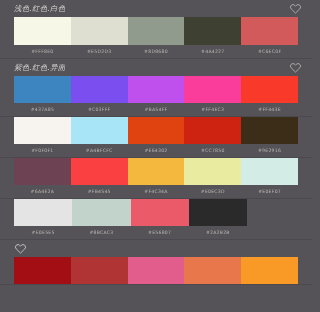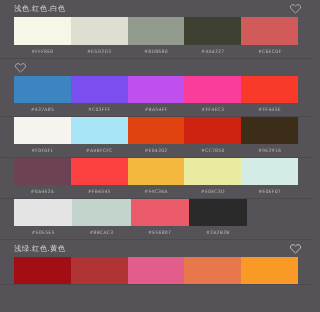--- a/index.html
+++ b/index.html
@@ -45,20 +45,21 @@
   }
   .section-title {
     font-size: 7.5px;
     line-height: 9px;
     letter-spacing: 0.2px;
     color: #d8d5d2;
     white-space: nowrap;
     overflow: hidden;
     font-weight: normal;
     margin: 0;
+    font-style: italic;
   }
   .fav-icon {
     width: 13px;
     height: 13px;
     flex: 0 0 auto;
     display: block;
     opacity: 0.72;
   }
   .fav-icon svg { display: block; width: 13px; height: 13px; }
 
@@ -118,20 +119,21 @@
         <span class="hex-label">#FFF8E0</span>
         <span class="hex-label">#E5D2D3</span>
         <span class="hex-label">#8D8680</span>
         <span class="hex-label">#4A4227</span>
         <span class="hex-label">#C6EC0F</span>
       </div>
     </div>
 
     <div class="palette-section">
       <div class="section-head">
+        <div class="section-title">紫色.红色.异面</div>
         <span class="fav-icon">
           <svg viewBox="0 0 24 24" fill="none" stroke="#cfcbc7" stroke-width="1.8">
               <path d="M12 20.5 4.2 12.8a4.6 4.6 0 1 1 6.5-6.5l1.3 1.3 1.3-1.3a4.6 4.6 0 1 1 6.5 6.5z"></path>
             </svg>
         </span>
       </div>
       <div class="swatch-row">
         <span class="swatch" style="background:#3d85c0"></span>
         <span class="swatch" style="background:#7b4ef0"></span>
         <span class="swatch" style="background:#c050ee"></span>
@@ -191,21 +193,20 @@
       <div class="hex-row" style="margin-right:65px;">
         <span class="hex-label">#E0E5E5</span>
         <span class="hex-label">#8BCAC3</span>
         <span class="hex-label">#E56807</span>
         <span class="hex-label">#2A2B2B</span>
       </div>
     </div>
 
     <div class="palette-section">
       <div class="section-head">
-        <div class="section-title">浅绿.红色.黄色</div>
         <span class="fav-icon" style="opacity:0.9">
           <svg viewBox="0 0 24 24" fill="none" stroke="#cfcbc7" stroke-width="1.8">
               <path d="M12 20.5 4.2 12.8a4.6 4.6 0 1 1 6.5-6.5l1.3 1.3 1.3-1.3a4.6 4.6 0 1 1 6.5 6.5z"></path>
             </svg>
         </span>
       </div>
       <div class="swatch-row">
         <span class="swatch" style="background:#a30e15"></span>
         <span class="swatch" style="background:#b03434"></span>
         <span class="swatch" style="background:#e25c8c"></span>

